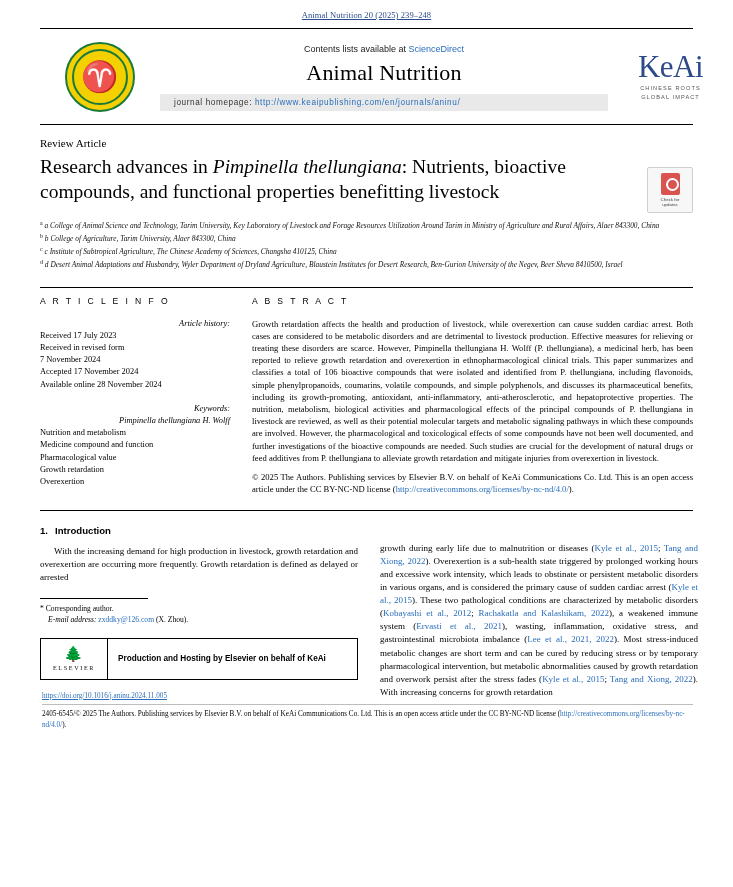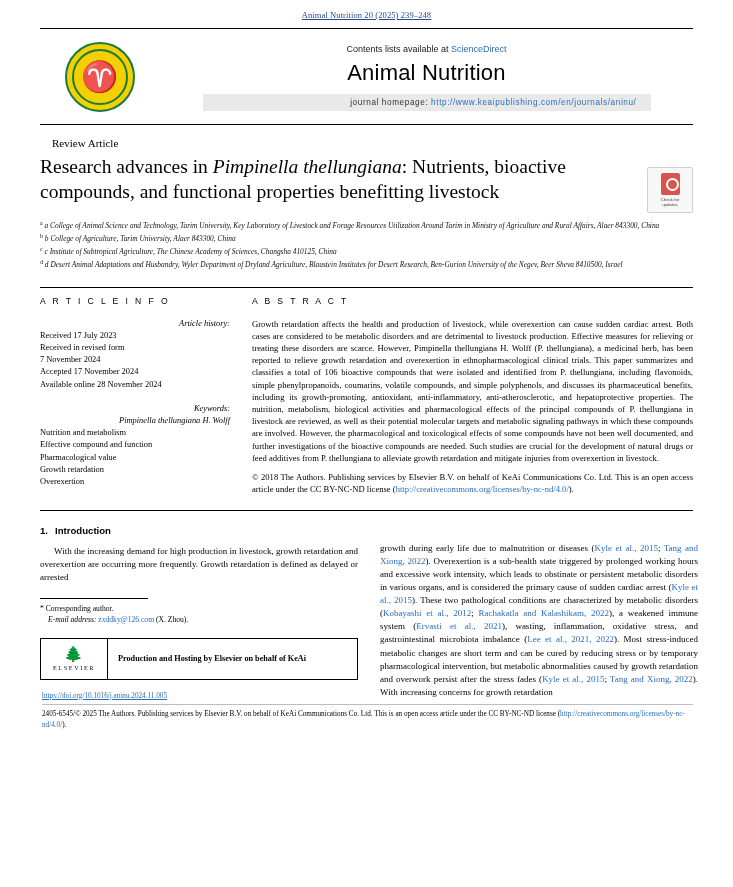--- a/index.html
+++ b/index.html
@@ -60,34 +60,34 @@
     padding-top:2px;
   }
   .mast-contents {
     font-family:"Liberation Sans", sans-serif;
     font-size:9px;
     color:#222;
     margin-bottom:4px;
   }
   .mast-contents a { color:#2a6ebb; text-decoration:none; }
   .mast-title {
-    font-family:Liberation Sans, sans-serif;
+    font-family:Liberation Serif, serif;
     font-size:22px;
     margin:2px 0 8px 0;
     letter-spacing:0.2px;
   }
   .mast-homepage {
     background:#e9e9e9;
     font-family:"Liberation Sans", sans-serif;
     font-size:8.2px;
     color:#333;
     padding:4px 14px;
     letter-spacing:0.6px;
     width:420px;
-    text-align:right;
+    text-align:left;
     border-radius:1px;
   }
   .mast-homepage a { color:#2a6ebb; text-decoration:none; }
   .mast-right {
     width:125px; flex:0 0 125px;
     display:flex; flex-direction:column; align-items:center; justify-content:center;
   }
   .keai-logo {
     font-family:"Liberation Serif", serif;
     font-size:31px;
@@ -103,21 +103,21 @@
     margin-top:3px;
     text-align:center;
     line-height:1.5;
   }
 
   
   .content { margin:0 40px; }
   .review-type {
     font-family:"Liberation Serif", serif;
     font-size:11px;
-    margin:12px 0 6px 12px;
+    margin:12px 0 6px 0;
   }
   .title {
     font-family:"Liberation Serif", serif;
     font-size:19.5px;
     line-height:1.28;
     margin:2px 0 14px 0;
     max-width:560px;
   }
   .title em { font-style:italic; }
 
@@ -243,21 +243,21 @@
     height:100%;
     border-right:1px solid #000;
     display:flex; flex-direction:column; align-items:center; justify-content:center;
     font-family:"Liberation Serif", serif;
   }
   .prod-logo .tree {
     font-size:15px; line-height:1; color:#f47a20;
   }
   .prod-logo .nm { font-size:6.2px; letter-spacing:1.6px; margin-top:2px; color:#111;}
   .prod-text {
-    font-family:Liberation Serif, serif;
+    font-family:Liberation Sans, sans-serif;
     font-size:8.2px;
     padding-left:10px;
     font-weight:bold;
   }
 
   
   .page-footer {
     position:absolute;
     left:42px; right:40px; bottom:14px;
     font-family:"Liberation Serif", serif;
@@ -282,20 +282,24 @@
       </div>
     </div>
     <div class="mast-center">
       <div class="mast-contents">
         <span>Contents lists available at </span><a href="#">ScienceDirect</a>
       </div>
       <div class="mast-title">Animal Nutrition</div>
       <div class="mast-homepage">
         <span>journal homepage: </span><a href="#">http://www.keaipublishing.com/en/journals/aninu/</a>
       </div>
+    </div>
+    <div class="mast-right">
+      <div class="keai-logo">KeAi</div>
+      <div class="keai-sub">CHINESE ROOTS<br>GLOBAL IMPACT</div>
     </div>
   </div>
 
   <div class="content">
     <div class="review-type">Review Article</div>
 
     <div class="title">
       <span>Research advances in </span><em>Pimpinella thellungiana</em><span>: Nutrients, bioactive compounds, and functional properties benefitting livestock</span>
     </div>
 
@@ -324,32 +328,32 @@
         <div>Received in revised form</div>
         <div>7 November 2024</div>
         <div>Accepted 17 November 2024</div>
         <div>Available online 28 November 2024</div>
       </div>
       <div class="info-gap"></div>
       <div class="info-body">
         <div class="it">Keywords:</div>
         <div class="it">Pimpinella thellungiana H. Wolff</div>
         <div>Nutrition and metabolism</div>
-        <div>Effective compound and function</div>
+        <div>Medicine compound and function</div>
         <div>Pharmacological value</div>
         <div>Growth retardation</div>
         <div>Overexertion</div>
       </div>
     </div>
 
     <div class="abs-col">
       <div class="sec-head">A B S T R A C T</div>
       <div class="abs-body">Growth retardation affects the health and production of livestock, while overexertion can cause sudden cardiac arrest. Both cases are considered to be metabolic disorders and are detrimental to livestock production. Effective measures for relieving or treating these disorders are scarce. However, Pimpinella thellungiana H. Wolff (P. thellungiana), a medicinal herb, has been reported to relieve growth retardation and overexertion in ethnopharmacological clinical trials. This paper summarizes and classifies a total of 106 bioactive compounds that were isolated and identified from P. thellungiana, including flavonoids, simple phenylpropanoids, coumarins, volatile compounds, and simple polyphenols, and discusses its pharmaceutical benefits, including its growth-promoting, antioxidant, anti-inflammatory, anti-atherosclerotic, and hepatoprotective properties. The nutrition, metabolism, biological activities and pharmacological effects of the principal compounds of P. thellungiana in livestock are reviewed, as well as their potential molecular targets and metabolic signaling pathways in which these compounds are involved. However, the pharmacological and toxicological effects of some compounds have not been well documented, and further investigations of the bioactive compounds are needed. Such studies are crucial for the development of natural drugs or feed additives from P. thellungiana to alleviate growth retardation and mitigate injuries from overexertion in livestock.</div>
       <div class="abs-body abs-copy">
-        <span>© 2018 The Authors. Publishing services by Elsevier B.V. on behalf of KeAi Communications Co. Ltd.</span>
+        <span>© 2025 The Authors. Publishing services by Elsevier B.V. on behalf of KeAi Communications Co. Ltd.</span>
         <span>This is an open access article under the CC BY-NC-ND license (</span><a href="#">http://creativecommons.org/licenses/by-nc-nd/4.0/</a><span>).</span>
       </div>
     </div>
   </div>
 
   <div class="rule-bottom"></div>
 
   <div class="body-cols">
     <div class="col">
       <div class="h1">

